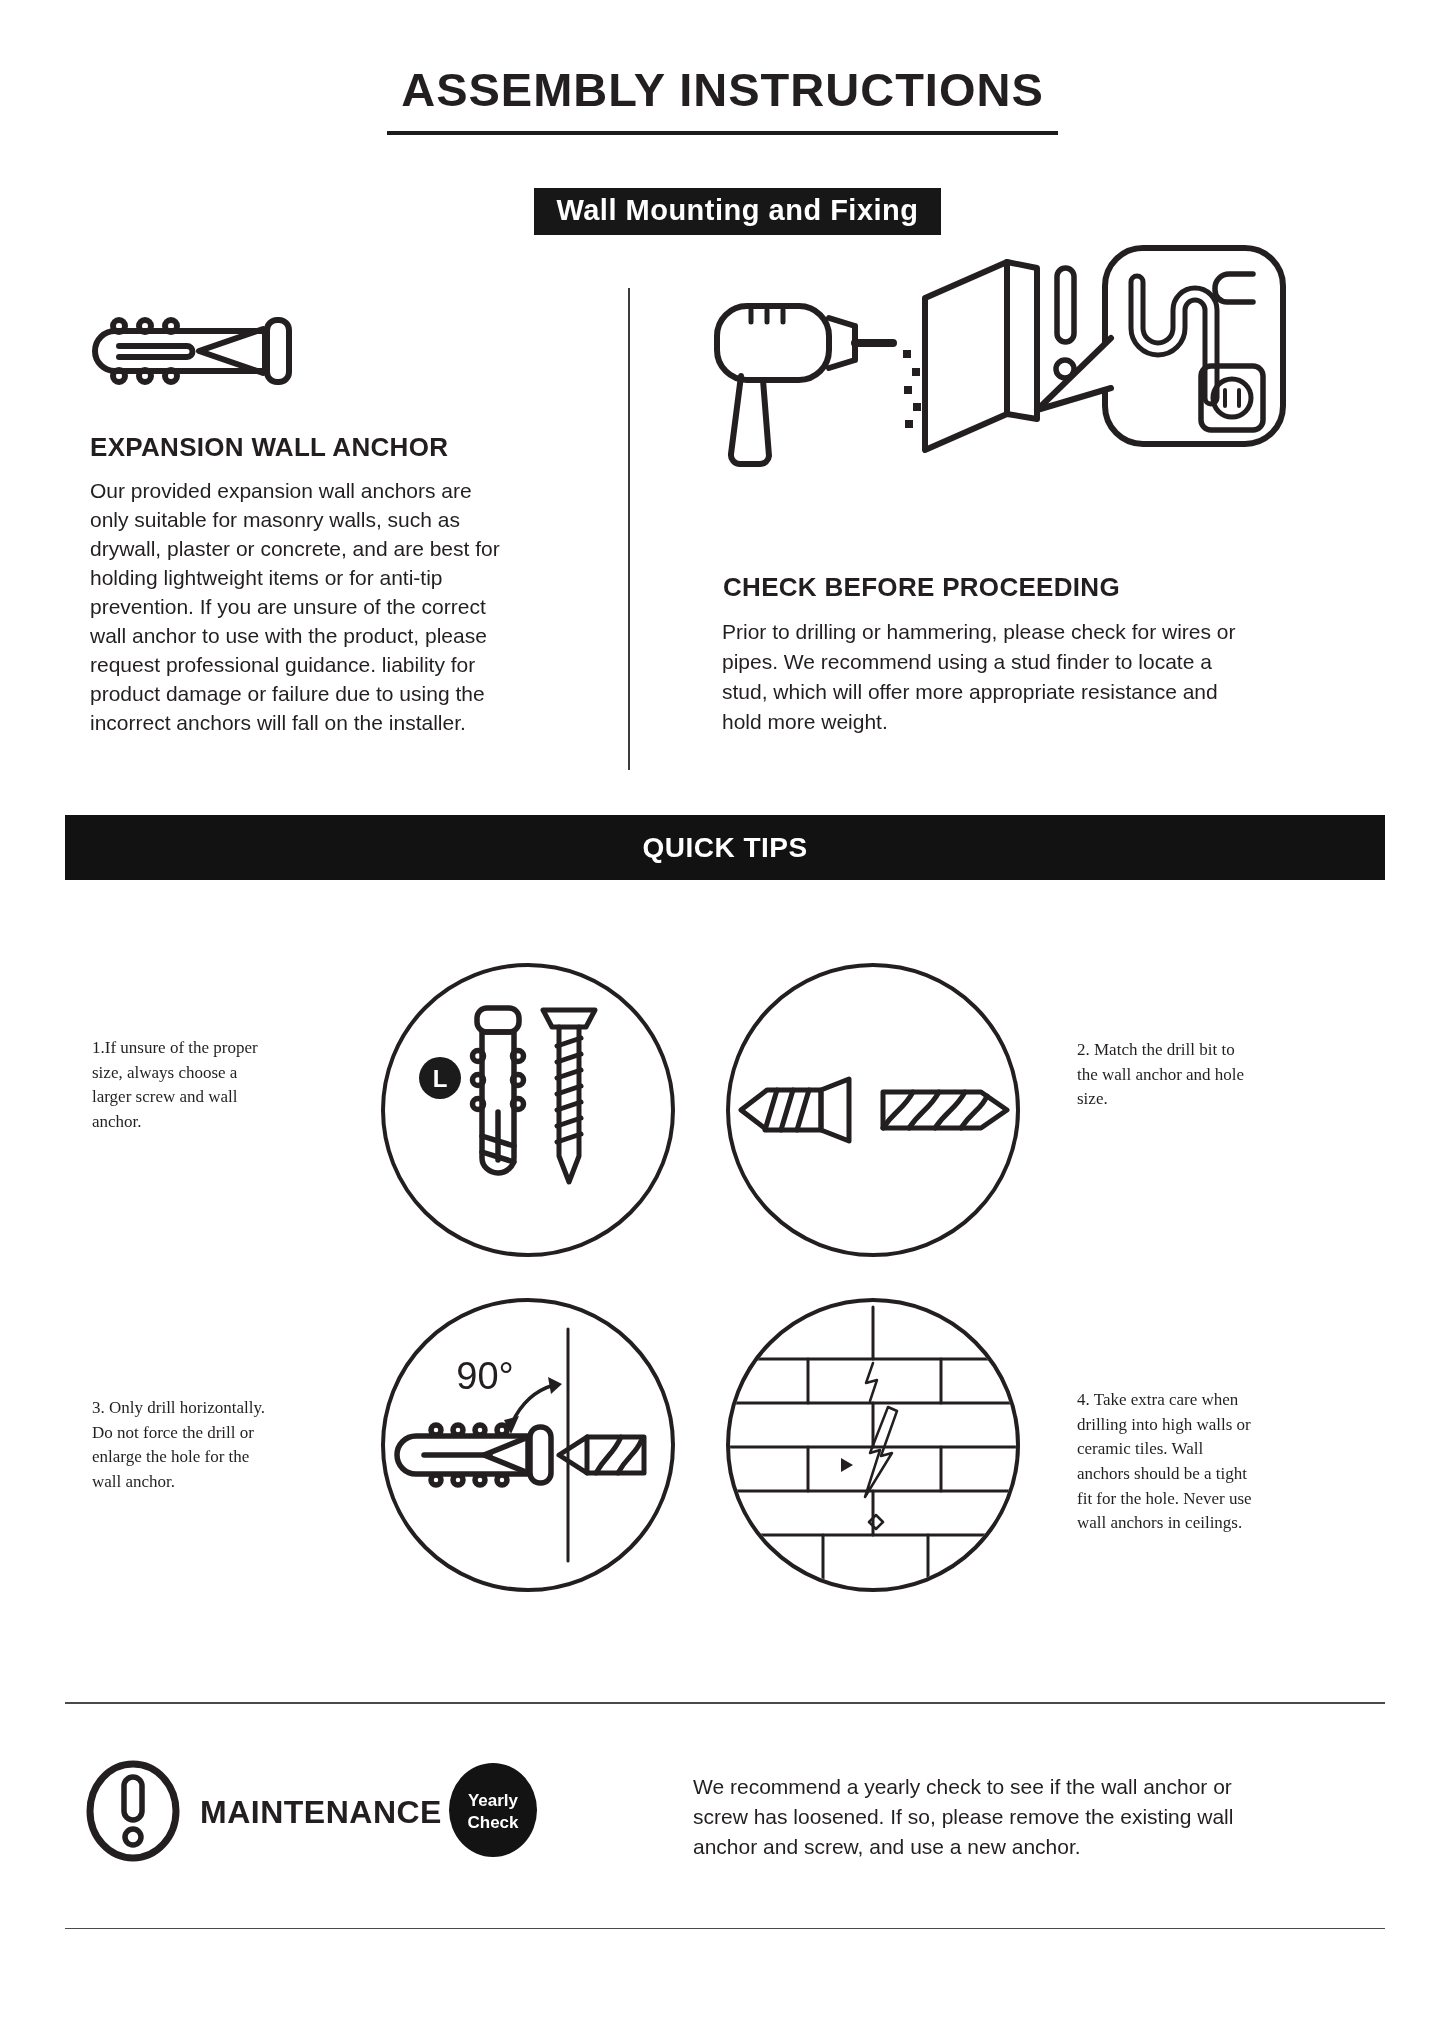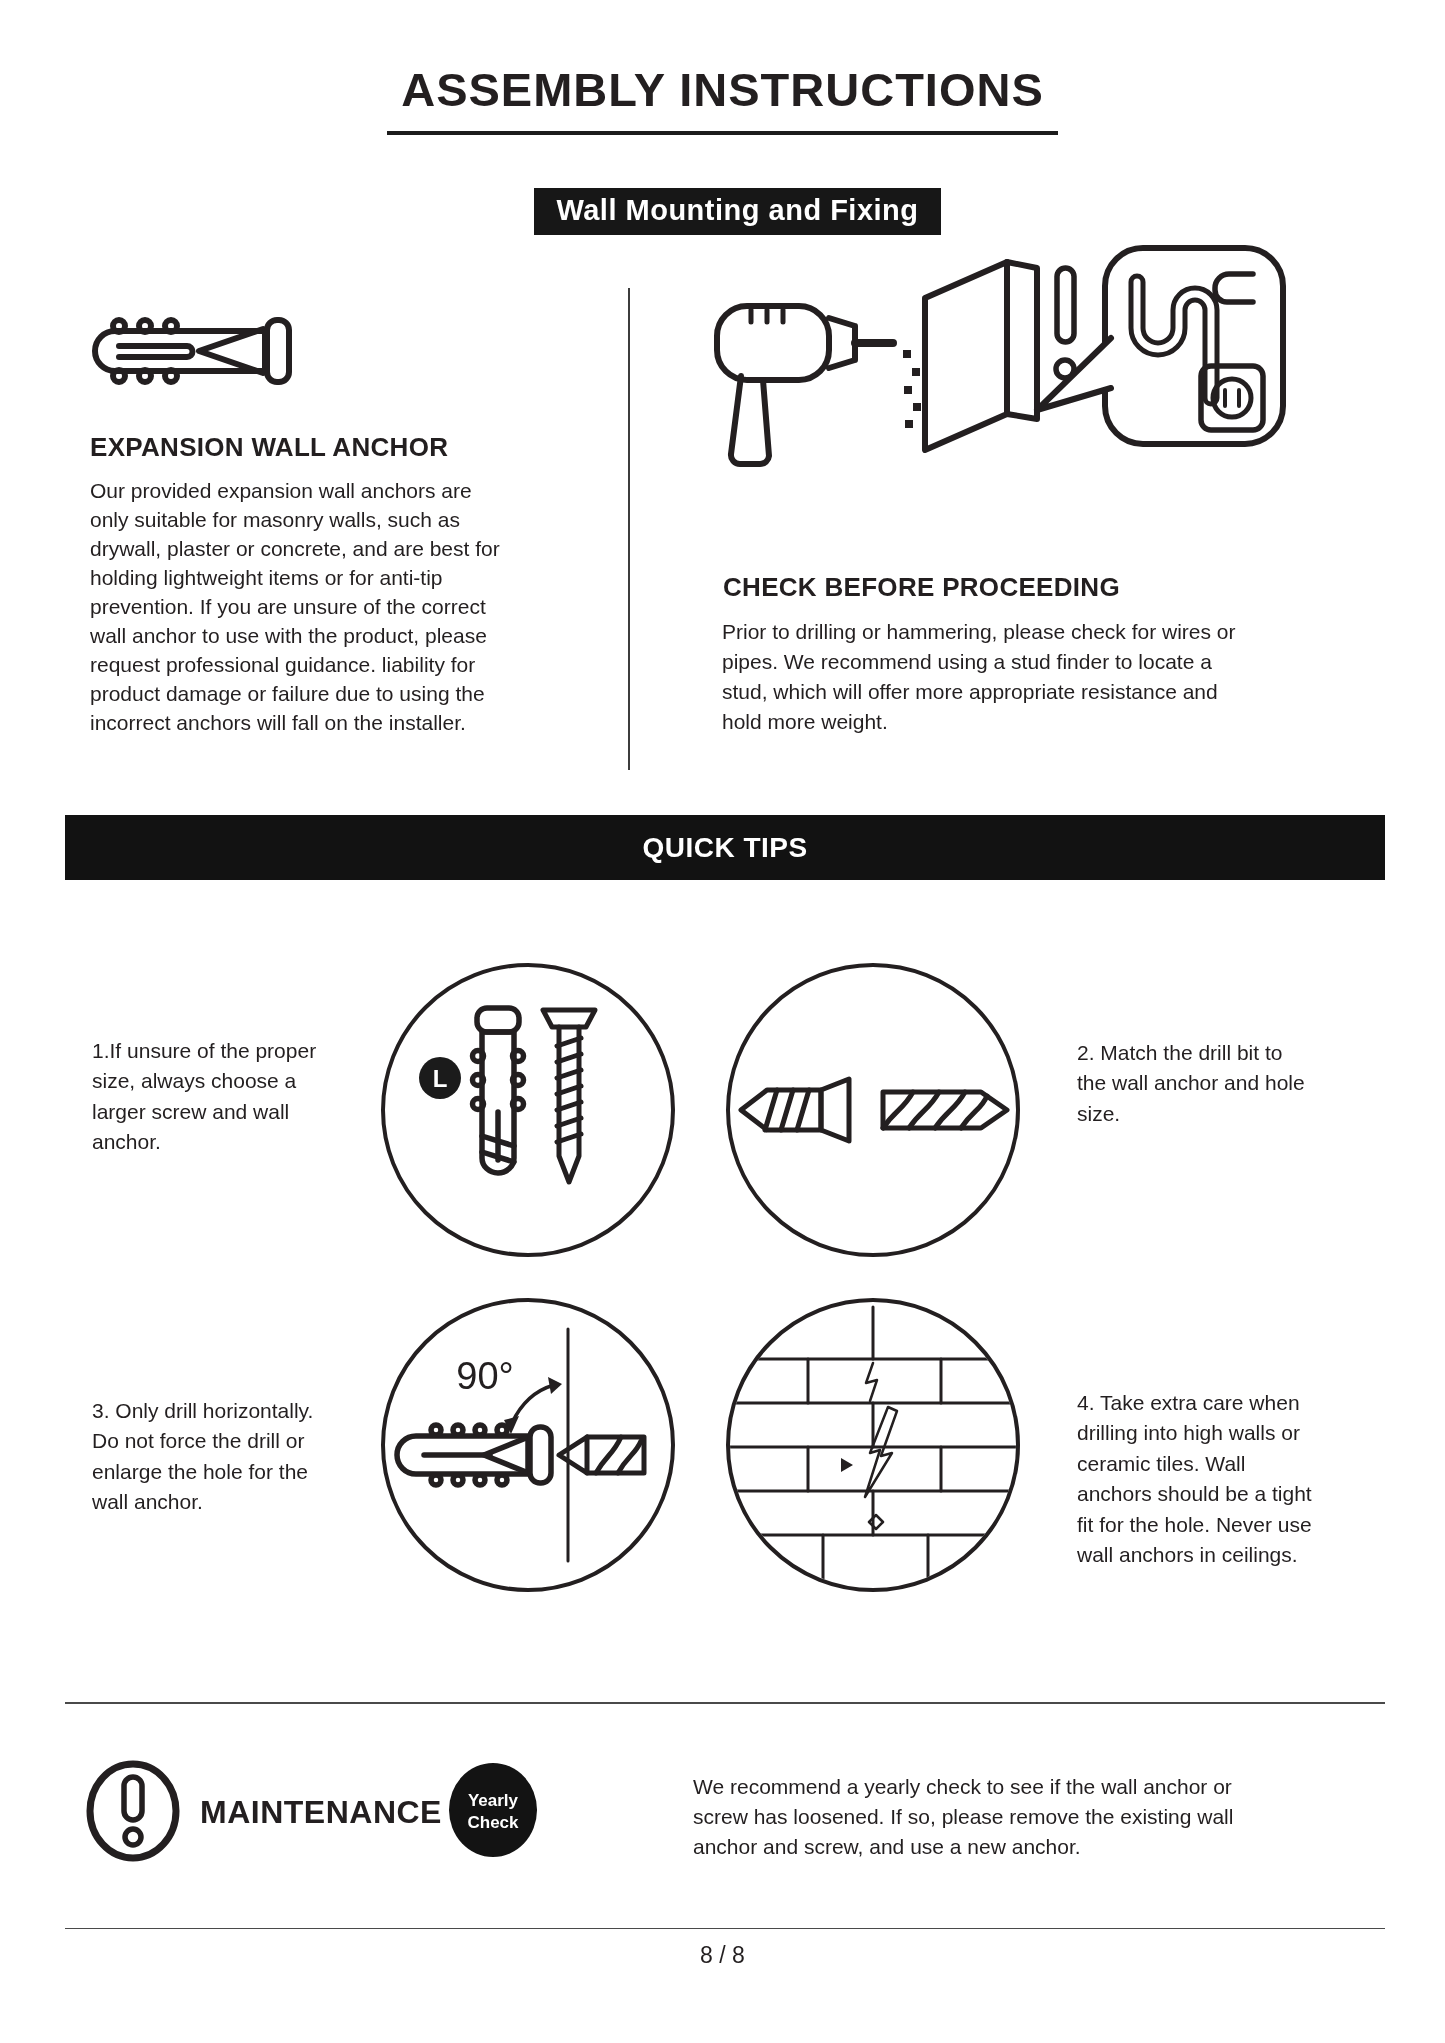--- a/index.html
+++ b/index.html
@@ -21,21 +21,21 @@
   .banner {
     top:188px; left:0; width:100%; text-align:center;padding-left:30px;
   }
   .banner span {
     display:inline-block; background:#171717; color:#fff; font-size:29px; font-weight:700;
     padding:6px 22px 8px 22px; letter-spacing:0.5px;
   }
   .h2 { font-size:26px; font-weight:700; letter-spacing:0.3px; }
   .body-text { font-size:21px; line-height:1.38; white-space:pre-line; }
   .body-text.loose { line-height:1.43; }
-  .tip-text { font-size:21px; line-height:1.45; white-space:pre-line; }
+  .tip-text { font-size:17px; line-height:1.45; white-space:pre-line;font-family:Liberation Serif, serif; }
   .vdivider { width:2px; background:#3c3c3c; }
   .quick-bar {
     left:65px; top:803px; width:1320px; height:65px; background:#121212;
     color:#fff; display:flex; align-items:center; justify-content:center;
     font-size:28px; font-weight:700; letter-spacing:0.5px;margin-top:12px;
   }
   .rule { left:65px; width:1320px; height:0; border-top:2px solid #4a4a4a; }
   .pagenum { left:0; top:1942px; width:100%; text-align:center; font-size:23px; }
   .mnt-heading { font-size:32px; font-weight:700; letter-spacing:0.5px; }
   svg { display:block; }
@@ -258,15 +258,14 @@
   <svg class="abs" style="left:447px; top:1761px;" width="92" height="98" viewBox="0 0 92 98">
     <ellipse cx="46" cy="49" rx="44" ry="47" fill="#131313"></ellipse>
     <text x="46" y="45" text-anchor="middle" font-size="17" font-weight="700" fill="#ffffff">Yearly</text>
     <text x="46" y="67" text-anchor="middle" font-size="17" font-weight="700" fill="#ffffff">Check</text>
   </svg>
   <div class="abs body-text loose" style="left:693px; top:1772px; width:655px;">We recommend a yearly check to see if the wall anchor or
 screw has loosened. If so, please remove the existing wall
 anchor and screw, and use a new anchor.</div>
 
   <div class="abs rule" style="top:1928px; border-top-width:1.5px;"></div>
-  <div class="abs pagenum">8 / 8</div>
 
 </div>
 
 </body></html>

